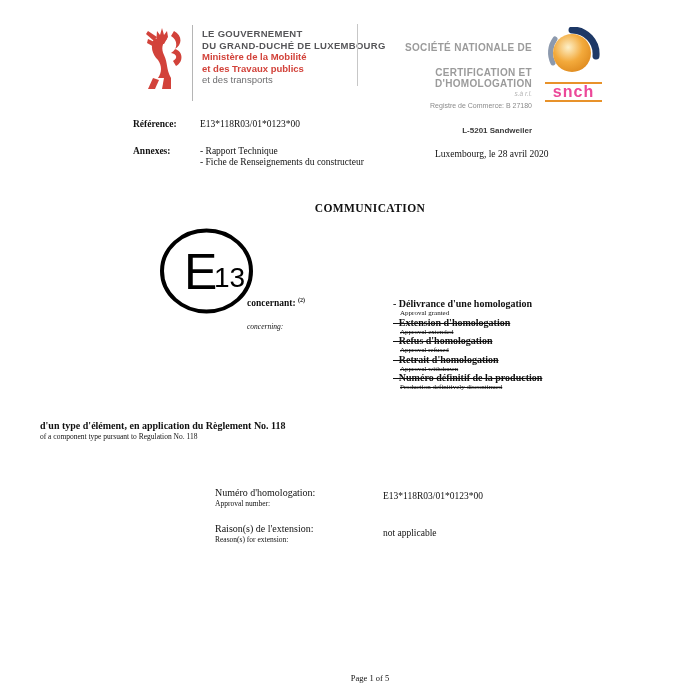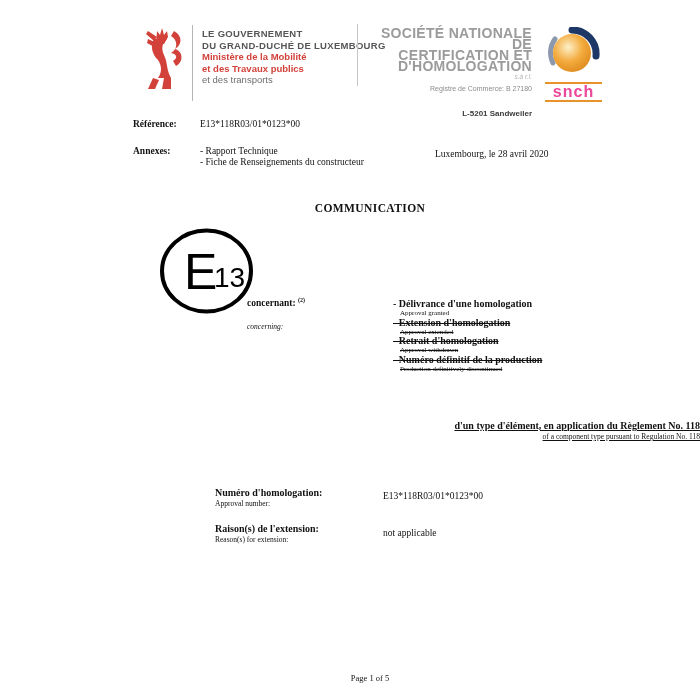--- a/index.html
+++ b/index.html
@@ -11,21 +11,21 @@
   
   .lion{left:144px;top:24px;}
   .vdiv{width:1px;background:#b5b5b5;}
   .vdiv1{left:192px;top:25px;height:76px;}
   .vdiv2{left:357px;top:24px;height:62px;background:#c7c7c7;}
   .gov{left:202px;top:28px;font-family:"Liberation Sans",sans-serif;font-size:9.5px;line-height:11.5px;}
   .gov .g1{color:#565659;font-weight:600;letter-spacing:.3px;}
   .gov .red{color:#d2423a;font-weight:600;}
   .gov .dept{color:#6e6e70;margin-top:7px;font-weight:400;}
   .certifier{left:360px;top:28px;width:172px;text-align:right;font-family:"Liberation Sans",sans-serif;}
-  .certifier .cname{color:#9b9b9b;font-weight:700;font-size:14px;line-height:11px;letter-spacing:.3px;}
+  .certifier .cname{color:#9b9b9b;font-weight:700;font-size:10px;line-height:11px;letter-spacing:.3px;margin-top:14px;}
   .certifier .legal{color:#b3b3b3;font-style:italic;font-size:6.5px;margin-top:1px;}
   .certifier .registry{color:#8b8b8b;font-size:7px;margin-top:5px;}
   .certifier .addr{color:#3a3a3a;font-weight:700;font-size:8px;margin-top:17px;}
   .snchlogo{left:545px;top:27px;width:57px;text-align:center;}
   .snchword{margin-top:1px;border-top:2px solid #e8922a;border-bottom:2px solid #e8922a;
     color:#ec4899;font-family:"Liberation Sans",sans-serif;font-weight:700;
     font-size:16px;line-height:16px;letter-spacing:1px;padding:0 1px;}
   
   .lbl{font-weight:700;font-size:9.5px;}
   .val{font-size:9.5px;}
@@ -45,26 +45,26 @@
   .concern .fr{font-weight:700;font-size:9.5px;}
   .concern .fr sup{font-size:6px;font-weight:700;}
   .concern .en{font-style:italic;font-size:7.5px;margin-top:14px;}
   
   .options{left:393px;top:299px;width:230px;}
   .opt{margin-bottom:0;}
   .opt .fr{font-weight:700;font-size:10px;line-height:10px;}
   .opt .en{font-size:7px;line-height:8.5px;padding-left:7px;}
   .struck{text-decoration:line-through;text-decoration-thickness:1px;}
   
-  .subject{left:40px;top:420px;width:660px;text-align:right;text-decoration:underline;}
+  .subject{left:40px;top:420px;width:660px;text-align:left;}
   .subject .fr{font-weight:700;font-size:10px;}
   .subject .en{font-size:7.5px;margin-top:1px;}
   
   .f-label{left:215px;}
-  .f-label .fr{font-weight:700;font-size:10px;}
+  .f-label .fr{font-weight:400;font-size:10px;}
   .f-label .en{font-size:7.5px;margin-top:1px;}
   .f1-label{top:487px;}
   .f1-value{left:383px;top:491px;font-size:9.5px;}
   .f2-label{top:523px;}
   .f2-value{left:383px;top:528px;font-size:9.5px;}
   
   .footer{left:40px;top:673px;width:660px;text-align:center;font-size:8.5px;}
 </style>
 </head>
 <body>
@@ -157,20 +157,24 @@
 <div class="abs options">
   <div class="opt">
     <div class="fr">- Délivrance d'une homologation</div>
     <div class="en">Approval granted</div>
   </div>
   <div class="opt">
     <div class="fr struck">- Extension d'homologation</div>
     <div class="en struck">Approval extended</div>
   </div>
   <div class="opt">
+    <div class="fr struck">- Refus d'homologation</div>
+    <div class="en struck">Approval refused</div>
+  </div>
+  <div class="opt">
     <div class="fr struck">- Retrait d'homologation</div>
     <div class="en struck">Approval withdrawn</div>
   </div>
   <div class="opt">
     <div class="fr struck">- Numéro définitif de la production</div>
     <div class="en struck">Production definitively discontinued</div>
   </div>
 </div>
 
 <div class="abs subject">

